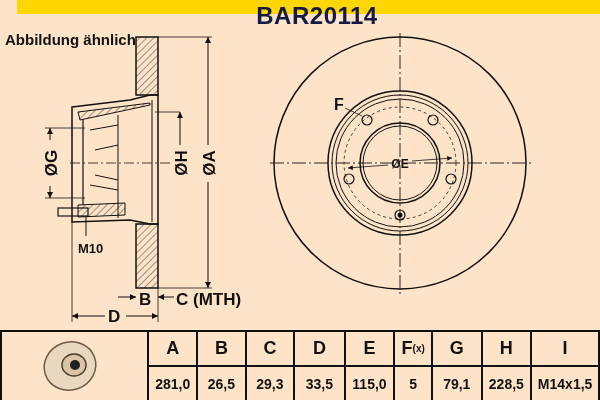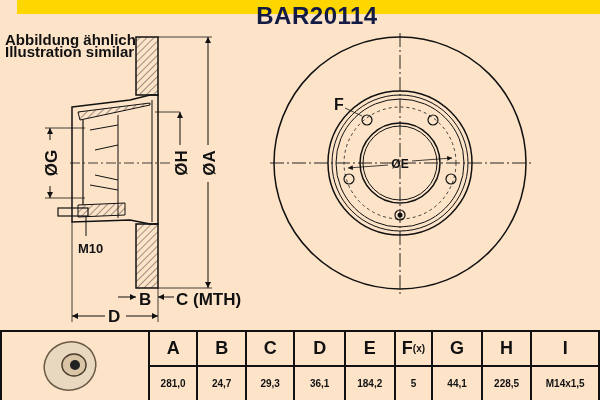--- a/index.html
+++ b/index.html
@@ -7,34 +7,33 @@
          font-family: "Liberation Sans", sans-serif; }
   .header { position: absolute; left: 17px; top: 0; width: 600px; height: 14px; background: #ffd700; }
   .title { position: absolute; left: 0; right: 0; top: 2px; text-align: center; font-weight: bold;
            font-size: 24px; color: #131b45; letter-spacing: 0.5px; }
   .note { position: absolute; left: 5px; top: 34px; font-size: 15px; font-weight: bold; color: #111; line-height: 12px; }
   svg.drawing { position: absolute; left: 0; top: 31px; }
   .lbl { font-family: "Liberation Sans", sans-serif; font-weight: bold; fill: #111; }
   table.spec { position: absolute; left: 0; top: 330px; border-collapse: collapse; }
   table.spec td { border: 2px solid #111; text-align: center; font-weight: bold; color: #111; padding: 0; }
   td.head { height: 33px; font-size: 18px; }
-  td.val { height: 33px; font-size: 10px; }
+  td.val { height: 33px; font-size: 14px; }
   td.thumb { width: 147px; }
   sup.small { font-size: 10px; vertical-align: 2px; }
 </style>
 </head>
 <body>
 
 <div class="header">
   <div class="title">BAR20114</div>
 </div>
 
 <div class="note">
   <div>Abbildung ähnlich</div>
-  <div>Illustration similar</div>
 </div>
 
 <svg class="drawing" width="600" height="299" viewBox="0 31 600 299">
   <defs>
     <pattern id="hatch" width="5" height="5" patternUnits="userSpaceOnUse" patternTransform="rotate(45)">
       <line x1="0" y1="0" x2="0" y2="5" stroke="#111" stroke-width="0.8"></line>
     </pattern>
     <marker id="arr" viewBox="0 0 10 10" refX="10" refY="5" markerWidth="6" markerHeight="6" orient="auto-start-reverse">
       <path d="M0,0 L10,5 L0,10 z" fill="#111"></path>
     </marker>
@@ -132,23 +131,23 @@
     <td class="head" style="width:47px">C</td>
     <td class="head" style="width:49px">D</td>
     <td class="head" style="width:48px">E</td>
     <td class="head" style="width:36px"><span>F</span><sup class="small">(x)</sup></td>
     <td class="head" style="width:48px">G</td>
     <td class="head" style="width:48px">H</td>
     <td class="head" style="width:66px">I</td>
   </tr>
   <tr>
     <td class="val">281,0</td>
-    <td class="val">24,7</td>
+    <td class="val">26,5</td>
     <td class="val">29,3</td>
-    <td class="val">36,1</td>
-    <td class="val">184,2</td>
+    <td class="val">33,5</td>
+    <td class="val">115,0</td>
     <td class="val">5</td>
-    <td class="val">44,1</td>
+    <td class="val">79,1</td>
     <td class="val">228,5</td>
     <td class="val">M14x1,5</td>
   </tr>
 </tbody>
   </table>
 
 </body></html>

